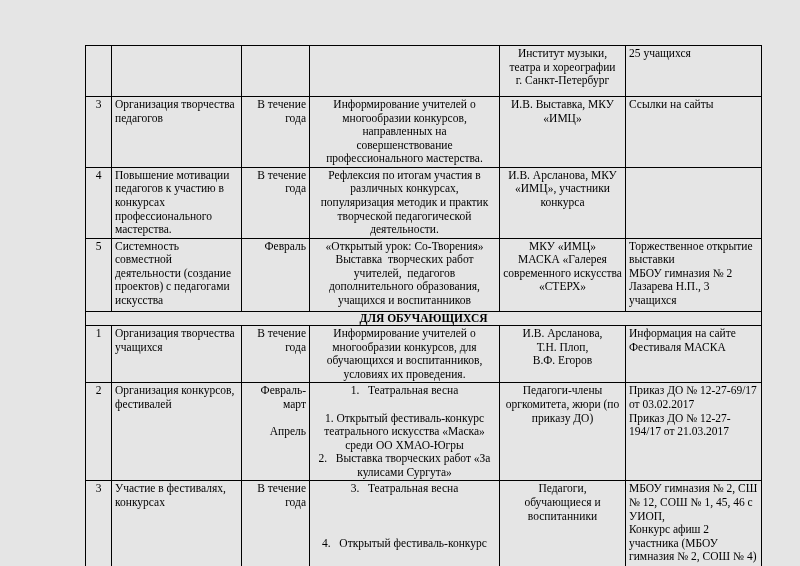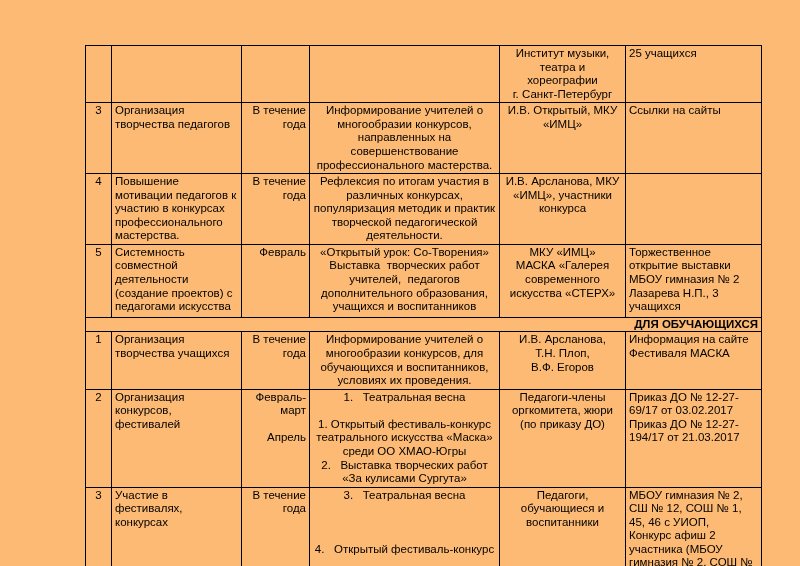--- a/index.html
+++ b/index.html
@@ -1,22 +1,22 @@
 <!DOCTYPE html>
 <html><head>
 <meta charset="utf-8">
 <style>
   html, body { margin: 0; padding: 0; }
   .page {
     position: relative;
     width: 800px;
     height: 566px;
-    background: #fdba74;
+    background: #e5e5e5;
     overflow: hidden;
-    font-family: Liberation Sans, sans-serif;
+    font-family: Liberation Serif, serif;
     color: #000000;
   }
   table.doc-table {
     position: absolute;
     left: 85px;
     top: 45px;
     width: 676px;
     border-collapse: collapse;
     table-layout: fixed;
     font-size: 11.5px;
@@ -30,21 +30,21 @@
     word-wrap: break-word;
     overflow: hidden;
   }
   td.c-num      { text-align: center; }
   td.c-name     { text-align: left; }
   td.c-timing   { text-align: right; }
   td.c-desc     { text-align: center; }
   td.c-resp     { text-align: center; }
   td.c-result   { text-align: left; }
   tr.section-row td {
-    text-align: right;
+    text-align: center;
     font-weight: bold;
     white-space: nowrap;
     margin-left: 33px;
   }
   tr.r0 td { height: 48px; }
   tr.r1 td { height: 52px; }
   tr.r2 td { height: 58px; }
   tr.r3 td { height: 70px; }
   tr.section-row td { height: 13px; padding-top: 0; padding-bottom: 0; }
   tr.r4 td { height: 49px; }
@@ -73,21 +73,21 @@
         <td class="c-resp">Институт музыки,
 театра и хореографии
 г. Санкт-Петербург</td>
         <td class="c-result">25 учащихся</td>
       </tr>
       <tr class="r1">
         <td class="c-num">3</td>
         <td class="c-name">Организация творчества педагогов</td>
         <td class="c-timing">В течение года</td>
         <td class="c-desc">Информирование учителей о многообразии конкурсов, направленных на совершенствование профессионального мастерства.</td>
-        <td class="c-resp">И.В. Открытый, МКУ «ИМЦ»</td>
+        <td class="c-resp">И.В. Выставка, МКУ «ИМЦ»</td>
         <td class="c-result">Ссылки на сайты</td>
       </tr>
       <tr class="r2">
         <td class="c-num">4</td>
         <td class="c-name">Повышение мотивации педагогов к участию в конкурсах профессионального мастерства.</td>
         <td class="c-timing">В течение года</td>
         <td class="c-desc">Рефлексия по итогам участия в различных конкурсах, популяризация методик и практик творческой педагогической деятельности.</td>
         <td class="c-resp">И.В. Арсланова, МКУ «ИМЦ», участники конкурса</td>
         <td class="c-result"></td>
       </tr>

